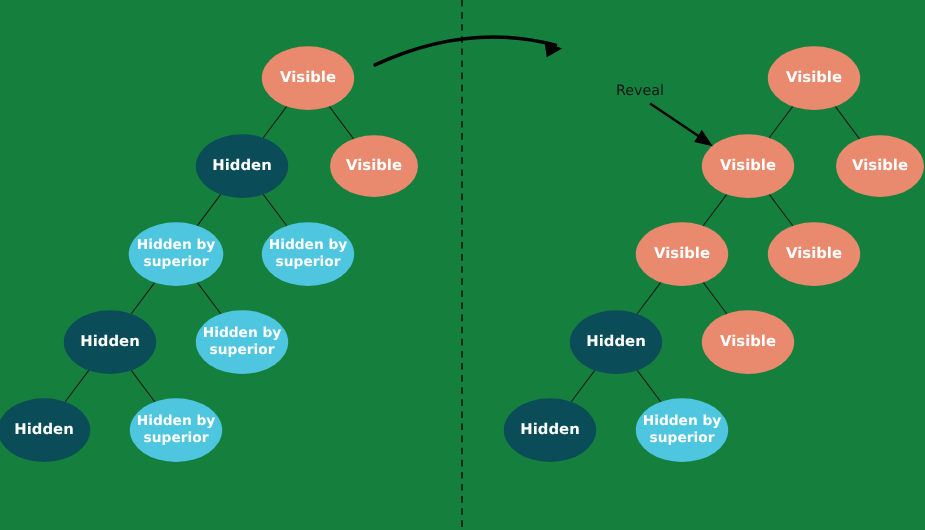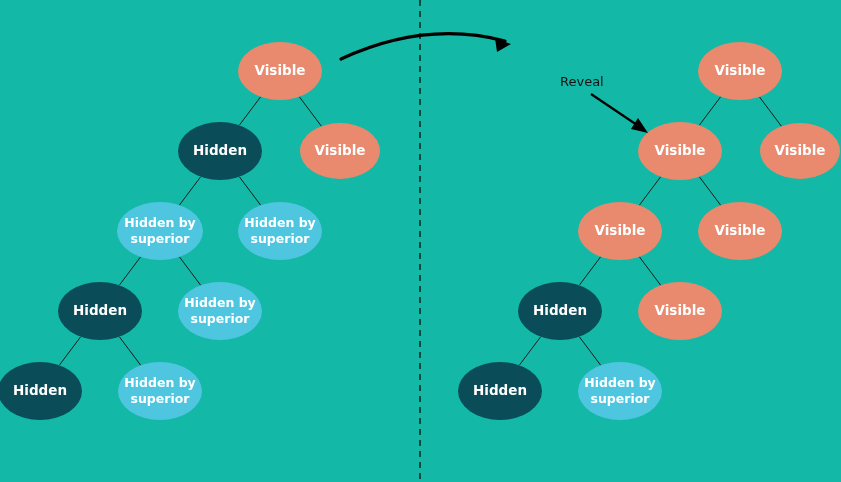--- a/index.html
+++ b/index.html
@@ -8,21 +8,21 @@
     padding: 0;
     background: #ffffff;
   }
   body {
     font-family: "DejaVu Sans", "Liberation Sans", sans-serif;
   }
   #canvas {
     position: relative;
     width: 841px;
     height: 482px;
-    background: #14b8a6;
+    background: #15803d;
     overflow: hidden;
   }
   #diagram-svg {
     position: absolute;
     top: 0;
     left: 0;
     width: 841px;
     height: 482px;
   }
   .node-label {

